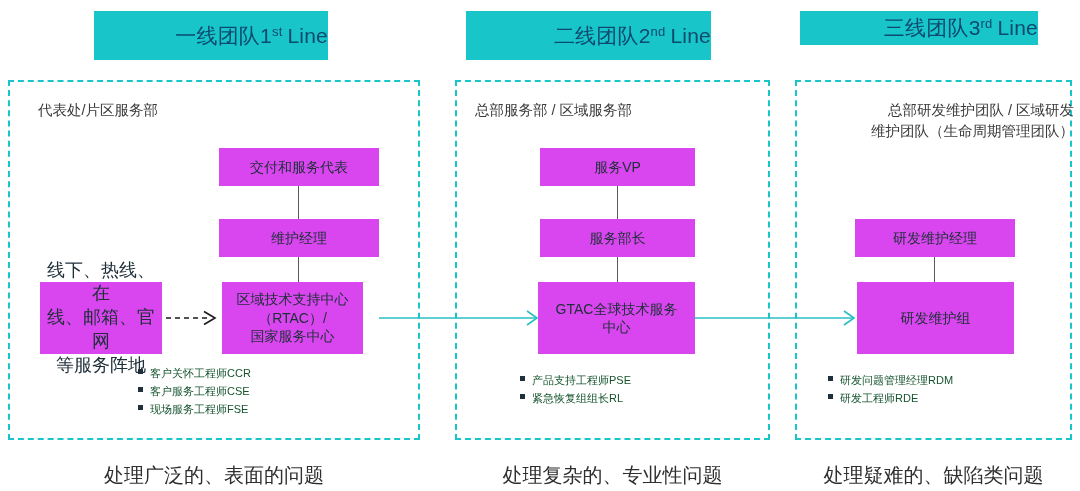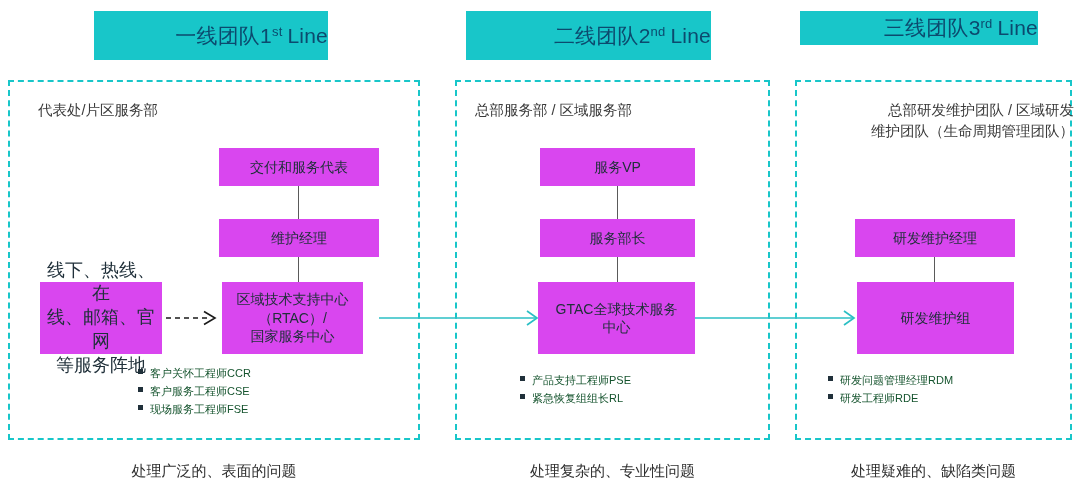--- a/index.html
+++ b/index.html
@@ -112,21 +112,21 @@
     background: #20303a;
     margin-right: 7px;
     flex: 0 0 auto;
     position: relative;
     top: -3px;
   }
 
   
   .footer-caption {
     position: absolute;
-    font-size: 15px;
+    font-size: 20px;
     color: #2f2f2f;
     text-align: center;
     white-space: nowrap;
   }
 </style>
 </head>
 <body>
 
 <div class="stage">
 

